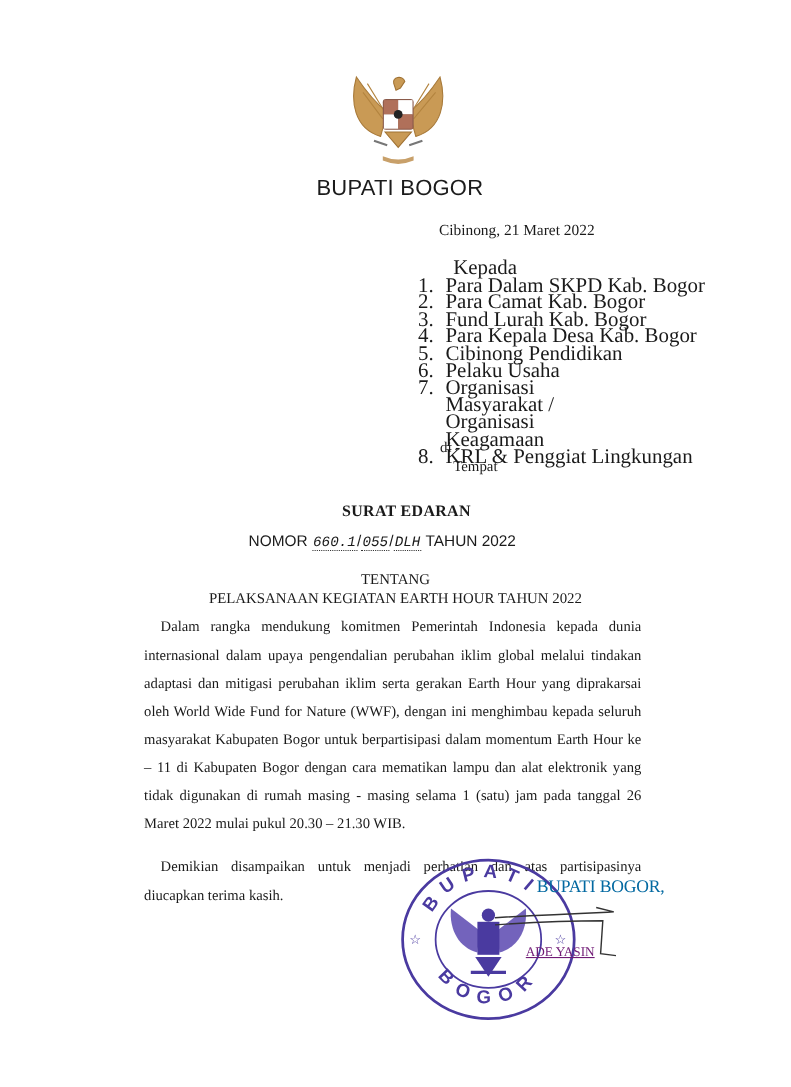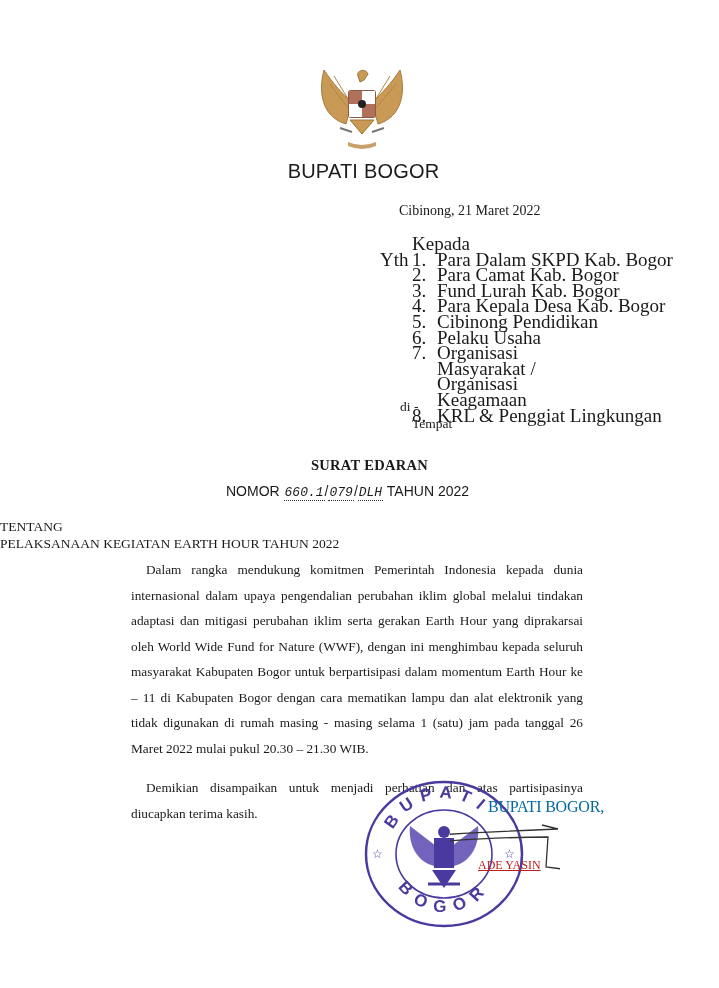--- a/index.html
+++ b/index.html
@@ -42,34 +42,34 @@
     .recipients li .cont { padding-left: 13px; }
 
     .di { left: 400px; top: 398px; font-size: 13.5px; line-height: 17px; }
     .di .tempat { margin-left: 12px; }
 
     .title { left: 0; width: 719px; text-align: center; top: 457px; font-weight: bold; font-size: 14.5px; letter-spacing: 0.3px; padding-left: 10px; }
 
     .nomor { left: 226px; top: 483px; font-family: "Liberation Sans", sans-serif; font-size: 14px; }
     .nomor .hand { font-family: Liberation Mono, monospace; font-style: italic; font-size: 13px; border-bottom: 1px dotted #333; padding: 0 1px; }
 
-    .tentang { left: 0; width: 719px; top: 518px; font-size: 13.5px; line-height: 17px; }
+    .tentang { left: 0; width: 719px; text-align: center; top: 518px; font-size: 13.5px; line-height: 17px; }
 
     .body-text {
       left: 131px; width: 452px; top: 557px;
       font-size: 13.3px; line-height: 25.5px;
       text-align: justify;
     }
     .body-text p { margin: 0; text-indent: 15px; }
     .body-text p + p { margin-top: 14px; }
 
     .stamp { left: 358px; top: 776px; width: 172px; height: 152px; }
 
     .sign-title { left: 488px; top: 798px; font-size: 16px; color: #0369a1; letter-spacing: -0.2px; }
-    .sign-name { left: 478px; top: 858px; font-size: 12px; color: #b91c1c; text-decoration: underline; }
+    .sign-name { left: 478px; top: 858px; font-size: 12px; color: #701a75; text-decoration: underline; }
     .signature { left: 450px; top: 823px; width: 110px; height: 48px; }
   </style>
 </head>
 <body>
 
 <div class="abs emblem">
   <svg width="100" height="95" viewBox="0 0 100 95">
 
     <path d="M12 8 C6 30 10 55 34 62 L40 40 C30 32 20 20 12 8Z" fill="#c99a55" stroke="#a87a3a" stroke-width="1"></path>
     <path d="M88 8 C94 30 90 55 66 62 L60 40 C70 32 80 20 88 8Z" fill="#c99a55" stroke="#a87a3a" stroke-width="1"></path>
@@ -91,21 +91,20 @@
   </svg>
 </div>
 
 <div class="abs issuer">BUPATI BOGOR</div>
 
 <div class="abs place-date">Cibinong, 21 Maret 2022</div>
 
 <div class="abs recipients">
   <div class="kepada">Kepada</div>
   <div class="row">
-    <div class="yth">Yth</div>
     <ol>
       <li>
           <span class="num">1.</span>
           <span class="cont">Para Dalam SKPD Kab. Bogor</span>
         </li>
       <li>
           <span class="num">2.</span>
           <span class="cont">Para Camat Kab. Bogor</span>
         </li>
       <li>
@@ -138,21 +137,21 @@
 
 <div class="abs di">
   <div>di -</div>
   <div class="tempat">Tempat</div>
 </div>
 
 <div class="abs title">SURAT EDARAN</div>
 
 <div class="abs nomor">
   <span>NOMOR</span>
-  <span class="hand">660.1</span>/<span class="hand">079</span>/<span class="hand">DLH</span>
+  <span class="hand">660.1</span>/<span class="hand">055</span>/<span class="hand">DLH</span>
   <span>TAHUN 2022</span>
 </div>
 
 <div class="abs tentang">
   <div>TENTANG</div>
   <div>PELAKSANAAN KEGIATAN EARTH HOUR TAHUN 2022</div>
 </div>
 
 <div class="abs body-text">
   <p>Dalam rangka mendukung komitmen Pemerintah Indonesia kepada dunia internasional dalam upaya pengendalian perubahan iklim global melalui tindakan adaptasi dan mitigasi perubahan iklim serta gerakan Earth Hour yang diprakarsai oleh World Wide Fund for Nature (WWF), dengan ini menghimbau kepada seluruh masyarakat Kabupaten Bogor untuk berpartisipasi dalam momentum Earth Hour ke – 11 di Kabupaten Bogor dengan cara mematikan lampu dan alat elektronik yang tidak digunakan di rumah masing - masing selama 1 (satu) jam pada tanggal 26 Maret 2022 mulai pukul 20.30 – 21.30 WIB.</p>

